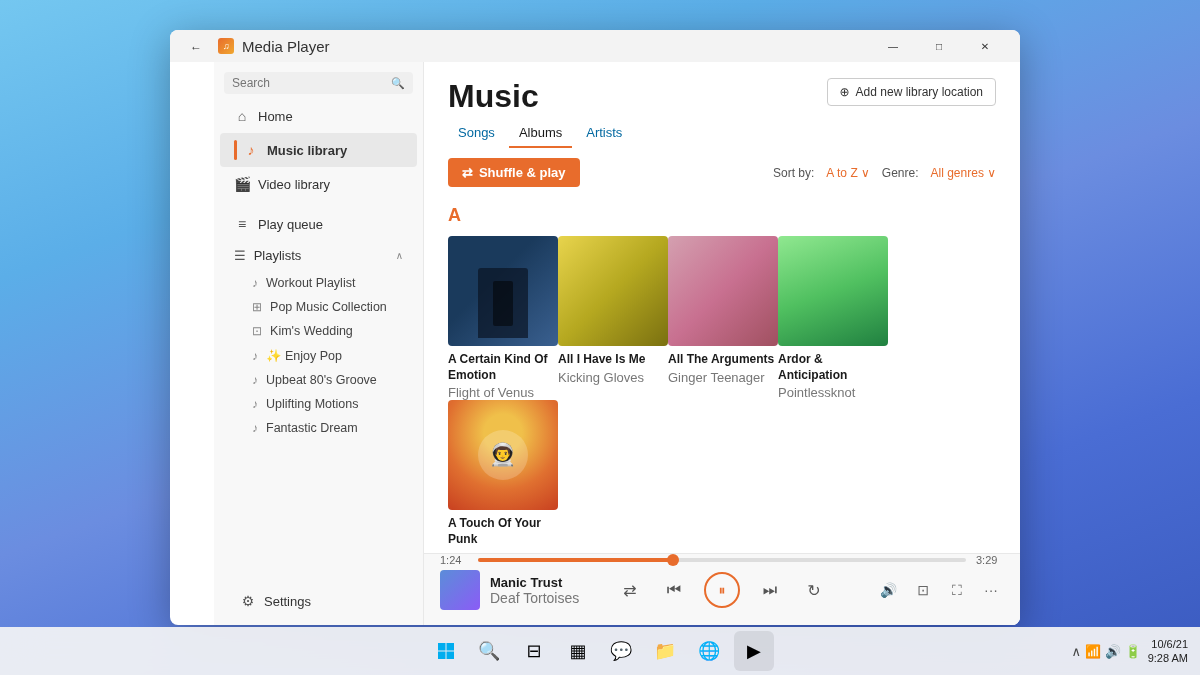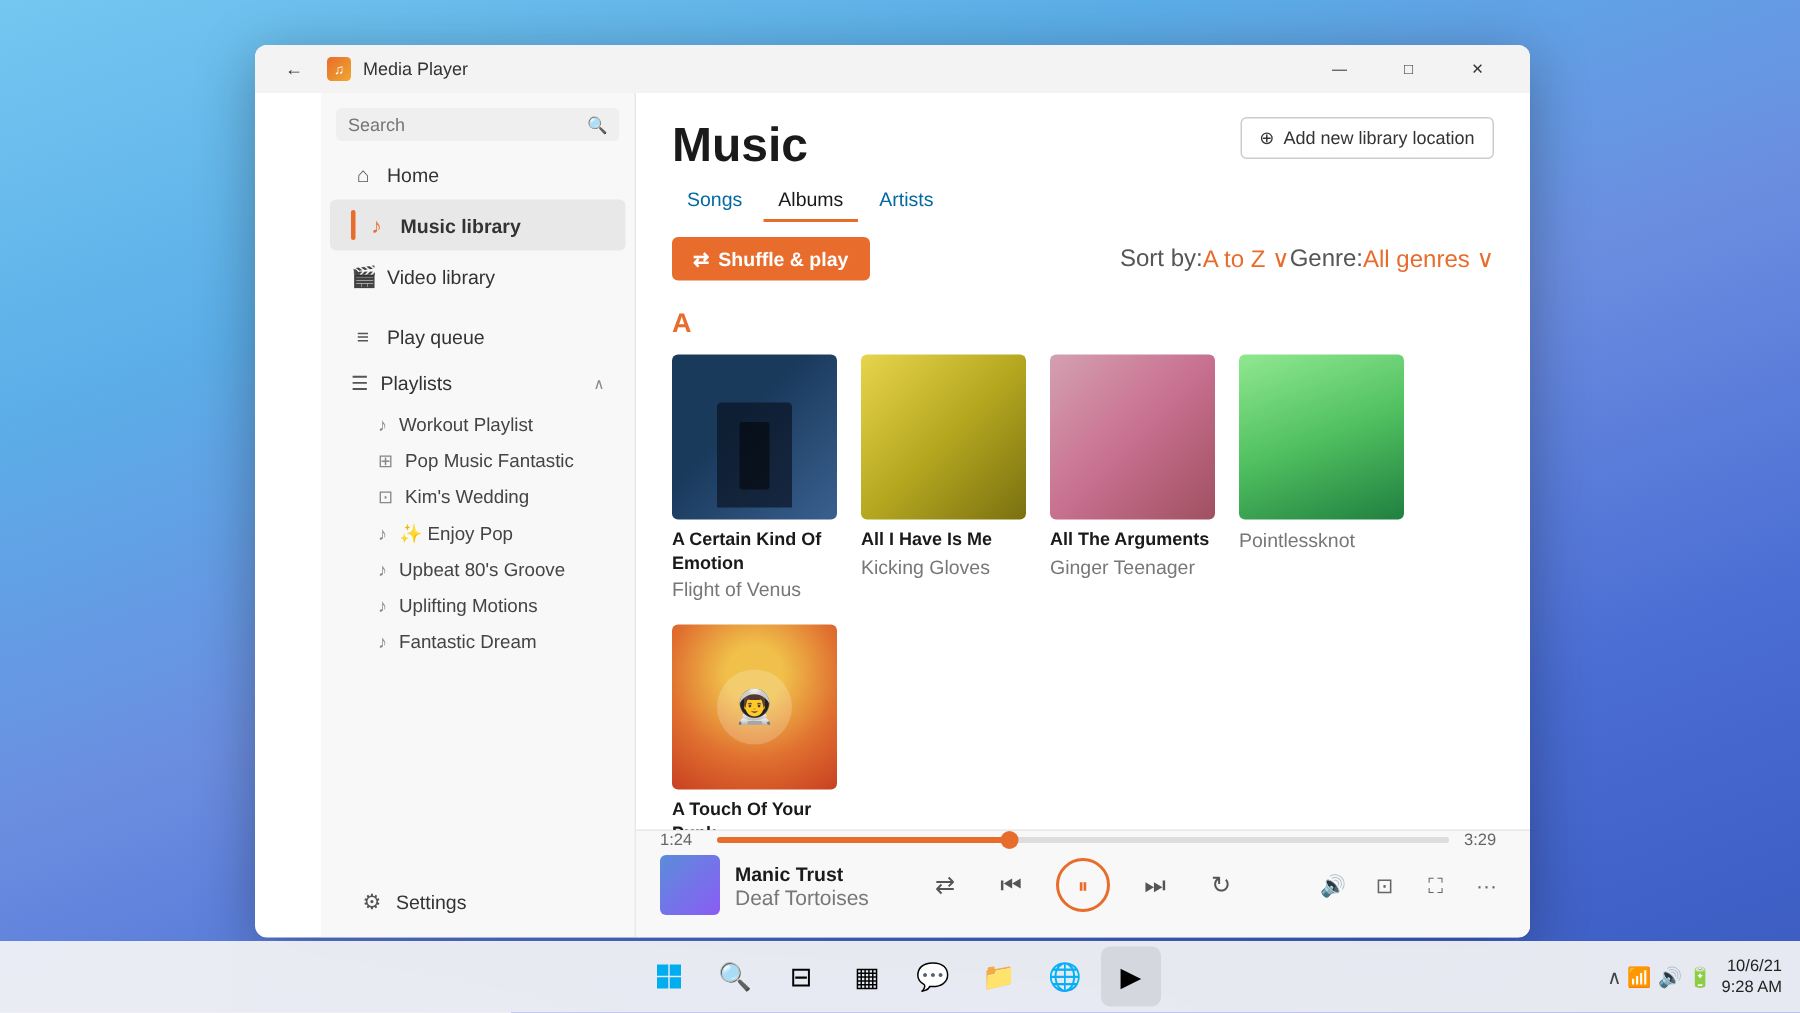--- a/index.html
+++ b/index.html
@@ -59,21 +59,21 @@
     }
     .app-icon {
       width: 16px; height: 16px;
       background: linear-gradient(135deg, #e86c2c, #f0a830);
       border-radius: 3px;
       display: flex; align-items: center; justify-content: center;
       font-size: 9px;
       color: white;
     }
     .title-text {
-      font-size: 12px;
+      font-size: 15px;
       color: #333;
       font-weight: 400;
     }
     .title-bar-spacer { flex: 1; }
     .window-controls {
       display: flex;
       gap: 0;
     }
     .win-btn {
       width: 46px; height: 32px;
@@ -236,22 +236,22 @@
       padding: 7px 14px;
       background: #e86c2c;
       color: white;
       border: none;
       border-radius: 4px;
       cursor: pointer;
       font-size: 13px;
       font-weight: 600;
     }
     .sort-genre {
-      display: flex; align-items: center; 
-      font-size: 16px;
+      display: flex; align-items: center; gap: 12px;
+      font-size: 12px;
       color: #444;
     }
     .sort-genre span { color: #555; }
     .sort-genre .orange { color: #e86c2c; cursor: pointer; }
 
     
     .albums-area {
       flex: 1;
       overflow-y: auto;
       padding: 0 24px 16px;
@@ -260,21 +260,21 @@
     .albums-area::-webkit-scrollbar-thumb { background: #ccc; border-radius: 3px; }
 
     .section-letter {
       font-size: 18px;
       font-weight: 700;
       color: #e86c2c;
       margin: 12px 0 10px;
     }
     .albums-row {
       display: flex;
-      gap: 16px;
+      gap: 0;
       flex-wrap: wrap;
       margin-bottom: 0;
     }
     .album-card {
       width: 110px;
       cursor: pointer;
     }
     .album-art {
       width: 110px;
       height: 110px;
@@ -504,21 +504,21 @@
         </div>
         <span style="font-size:10px;color:#888;">∧</span>
       </div>
 
       <div class="playlist-sub">
         <span class="ps-icon">♪</span>
         <span>Workout Playlist</span>
       </div>
       <div class="playlist-sub">
         <span class="ps-icon">⊞</span>
-        <span>Pop Music Fantastic</span>
+        <span>Pop Music Collection</span>
       </div>
       <div class="playlist-sub">
         <span class="ps-icon">⊡</span>
         <span>Kim's Wedding</span>
       </div>
       <div class="playlist-sub">
         <span class="ps-icon">♪</span>
         <span>✨ Enjoy Pop</span>
       </div>
       <div class="playlist-sub">
@@ -589,20 +589,21 @@
             <div class="album-title">All I Have Is Me</div>
             <div class="album-artist">Kicking Gloves</div>
           </div>
           <div class="album-card">
             <div class="album-art art-a3"></div>
             <div class="album-title">All The Arguments</div>
             <div class="album-artist">Ginger Teenager</div>
           </div>
           <div class="album-card">
             <div class="album-art art-a4"></div>
+            <div class="album-title">Ardor &amp; Anticipation</div>
             <div class="album-artist">Pointlessknot</div>
           </div>
           <div class="album-card">
             <div class="album-art art-a5" style="display:flex;align-items:center;justify-content:center;">
               <div style="width:50px;height:50px;border-radius:50%;background:rgba(255,255,255,0.2);display:flex;align-items:center;justify-content:center;font-size:22px;">👨‍🚀</div>
             </div>
             <div class="album-title">A Touch Of Your Punk</div>
 
           </div>
         </div>

